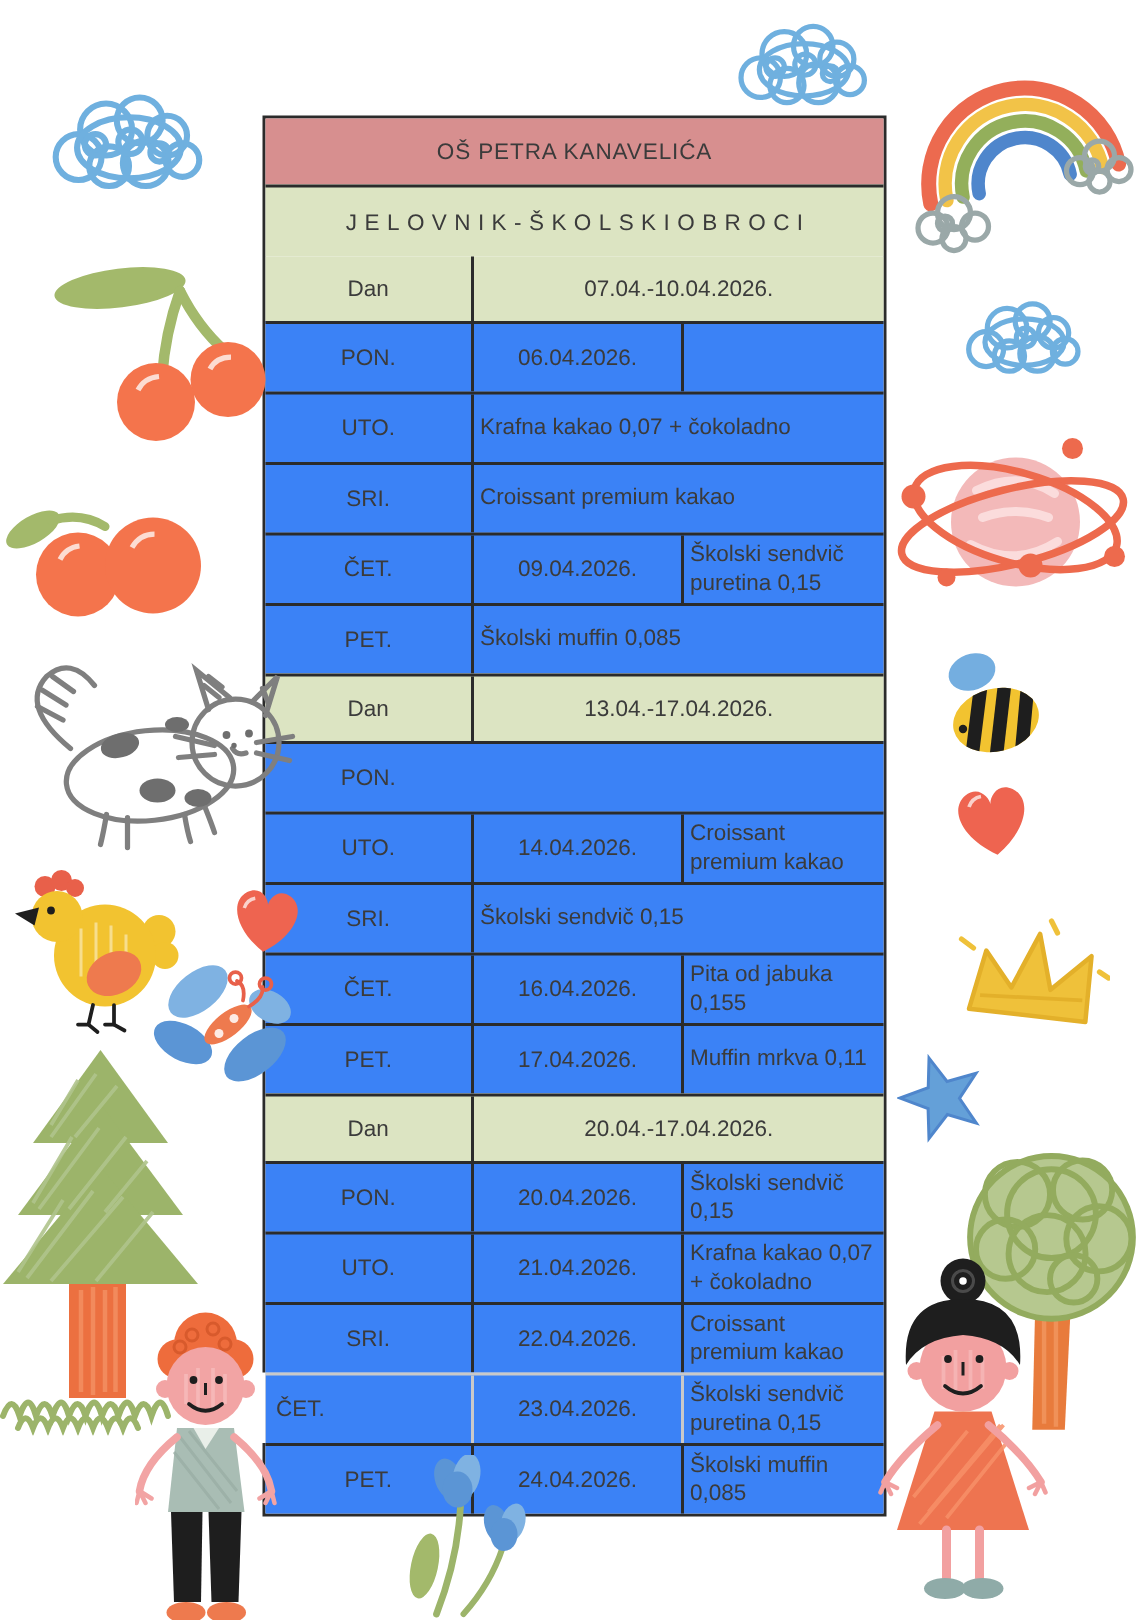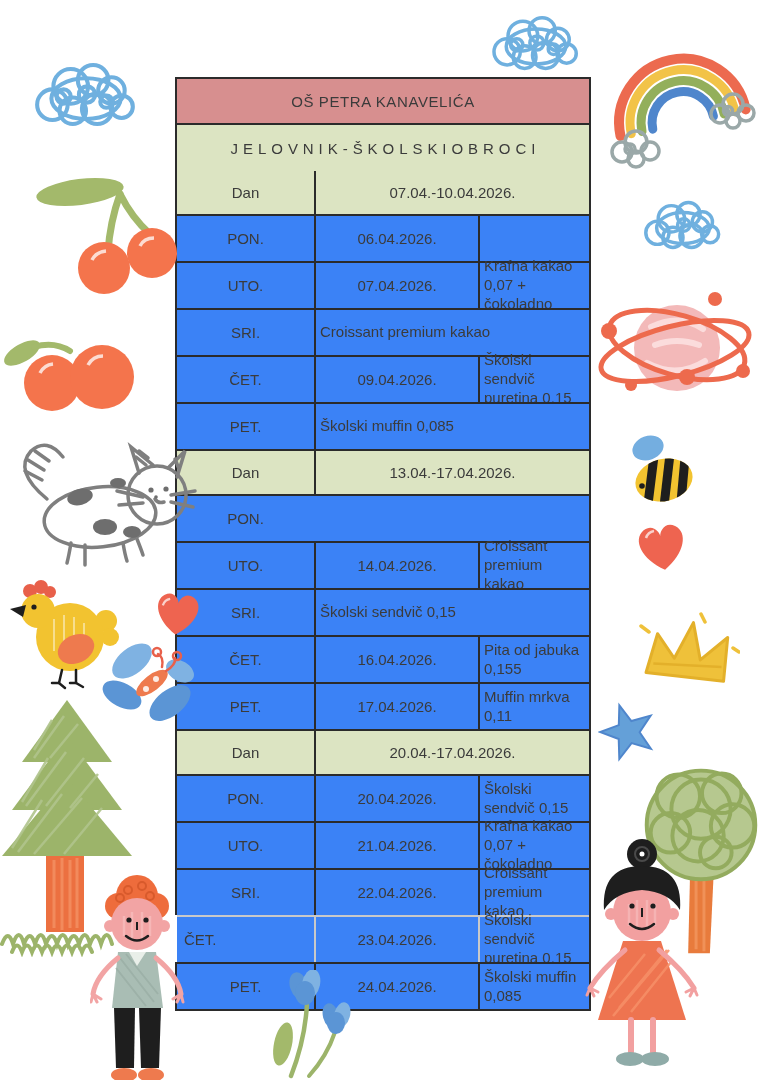--- a/index.html
+++ b/index.html
@@ -13,21 +13,21 @@
   .title-row{height:44px;border-top:none;background:#d78f8f;align-items:center;justify-content:center;
              font-size:15px;letter-spacing:.04em;}
   .subtitle-row{height:48px;background:#dce4c2;align-items:center;justify-content:center;
                 font-size:15px;letter-spacing:.33em;padding-left:.33em;}
   .header-row{height:45px;background:#dce4c2;}
   .header-row.first-section{height:43px;border-top:none;}
   .data-row{height:47px;}
   .cell{display:flex;align-items:center;justify-content:center;box-sizing:border-box;
         font-size:15px;color:#3b3b3b;}
   .day-cell{width:137px;}
-  .date-cell{width:164px;border-left:2px solid #2b2b2b;}
+  .date-cell{width:140px;border-left:2px solid #2b2b2b;}
   .meal-cell{flex:1;border-left:2px solid #2b2b2b;justify-content:flex-start;text-align:left;
              padding:3px 4px;line-height:1.25;}
   .range-cell{flex:1;border-left:2px solid #2b2b2b;}
   
   .row.muted{border-top-color:#c9c9c9;}
   .row.muted .date-cell,.row.muted .meal-cell{border-left-color:#c9c9c9;}
   .row.muted::before{content:'';position:absolute;left:-3px;top:-2px;bottom:0;width:3px;background:#fff;}
   .day-cell.align-left{justify-content:flex-start;padding-left:7px;}
 
   
@@ -63,23 +63,20 @@
           <div class="cell date-cell">
             <span>06.04.2026.</span>
           </div>
           <div class="cell meal-cell">
             <span></span>
           </div>
         </div>
         <div class="row data-row">
           <div class="cell day-cell">
             <span>UTO.</span>
-          </div>
-          <div class="cell date-cell">
-            <span>07.04.2026.</span>
           </div>
           <div class="cell meal-cell">
             <span>Krafna kakao 0,07 + čokoladno</span>
           </div>
         </div>
         <div class="row data-row">
           <div class="cell day-cell">
             <span>SRI.</span>
           </div>
           <div class="cell meal-cell">

